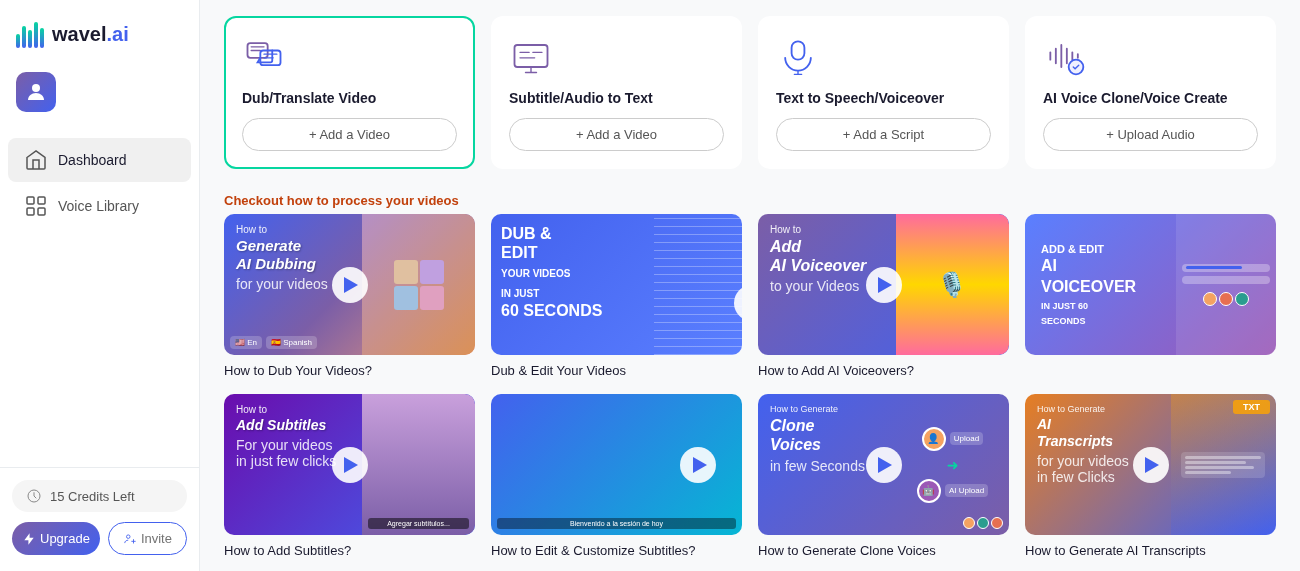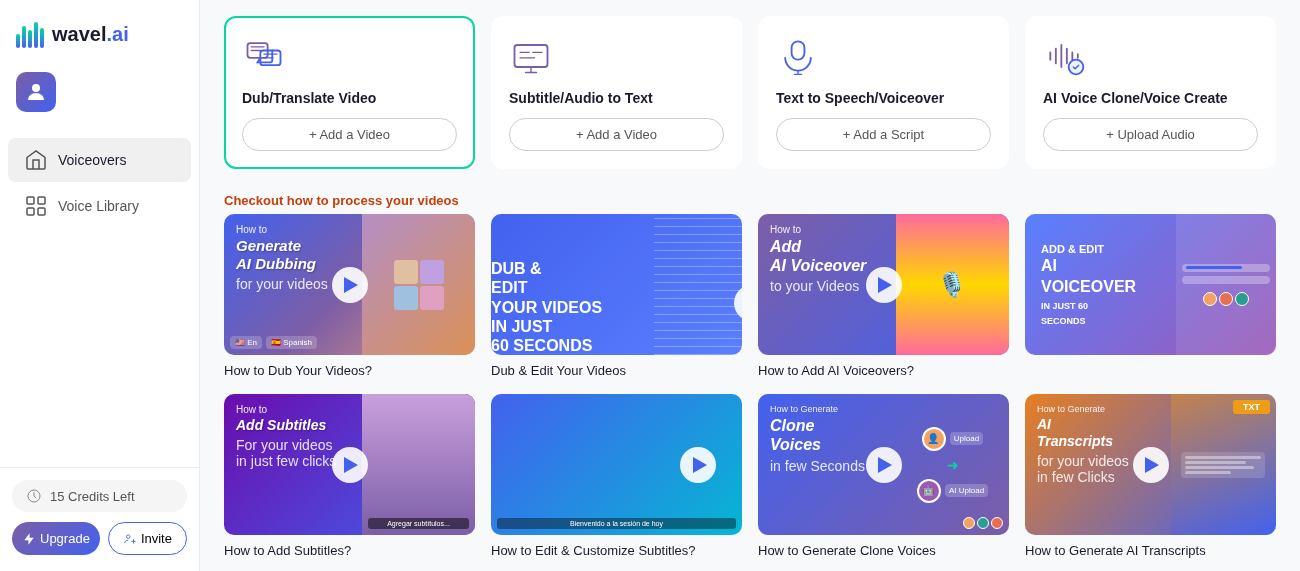--- a/index.html
+++ b/index.html
@@ -111,21 +111,21 @@
       cursor: pointer;
       font-weight: 500;
       display: flex;
       align-items: center;
       justify-content: center;
       gap: 4px;
     }
     .invite-btn {
       flex: 1;
       background: #fff;
-      color: #000000;
+      color: #737373;
       border: 1.5px solid #4361ee;
       border-radius: 20px;
       padding: 8px 10px;
       font-size: 13px;
       cursor: pointer;
       font-weight: 500;
       display: flex;
       align-items: center;
       justify-content: center;
       gap: 4px;
@@ -317,21 +317,21 @@
       </svg>
     </div>
   </div>
 
   <div class="nav-items">
     <div class="nav-item active">
       <svg class="icon-svg" viewBox="0 0 24 24" fill="none">
         <path d="M3 9.5L12 3l9 6.5V20a1 1 0 01-1 1H4a1 1 0 01-1-1V9.5z" stroke="#555" stroke-width="1.5" fill="none"></path>
         <path d="M9 21V12h6v9" stroke="#555" stroke-width="1.5"></path>
       </svg>
-      <span>Voiceovers</span>
+      <span>Dashboard</span>
     </div>
     <div class="nav-item">
       <svg class="icon-svg" viewBox="0 0 24 24" fill="none">
         <rect x="3" y="3" width="7" height="7" rx="1" stroke="#555" stroke-width="1.5"></rect>
         <rect x="14" y="3" width="7" height="7" rx="1" stroke="#555" stroke-width="1.5"></rect>
         <rect x="3" y="14" width="7" height="7" rx="1" stroke="#555" stroke-width="1.5"></rect>
         <rect x="14" y="14" width="7" height="7" rx="1" stroke="#555" stroke-width="1.5"></rect>
       </svg>
       <span>Voice Library</span>
     </div>
@@ -458,22 +458,22 @@
             <div class="flag-pill">🇪🇸 Spanish</div>
           </div>
         </div>
       </div>
       <div class="video-label">How to Dub Your Videos?</div>
     </div>
 
     <div class="video-item">
       <div class="video-thumb">
         <div class="video-thumb-bg thumb-2">
-          <div style="position:absolute;left:0;top:0;width:100%;height:100%;display:flex;flex-direction:column;justify-content:flex-end">
-            <div style="font-size:16px;font-weight:900;color:#fff;line-height:1.2">DUB &amp;<br>EDIT<br><span style="font-size:16px;font-weight:600">YOUR VIDEOS<br>IN JUST</span><br>60 SECONDS</div>
+          <div style="padding:10px;position:absolute;left:0;top:0;width:100%;height:100%;display:flex;flex-direction:column;justify-content:flex-start">
+            <div style="font-size:16px;font-weight:900;color:#fff;line-height:1.2">DUB &amp;<br>EDIT<br><span style="font-size:10px;font-weight:600">YOUR VIDEOS<br>IN JUST</span><br>60 SECONDS</div>
           </div>
           <div style="position:absolute;right:8px;top:50%;transform:translateY(-50%)">
             <div class="play-btn">
               
             </div>
           </div>
           <div style="position:absolute;right:0;top:0;width:35%;height:100%;opacity:0.3;background:repeating-linear-gradient(0deg,#fff 0px,#fff 1px,transparent 1px,transparent 8px)"></div>
         </div>
       </div>
       <div class="video-label">Dub &amp; Edit Your Videos</div>

